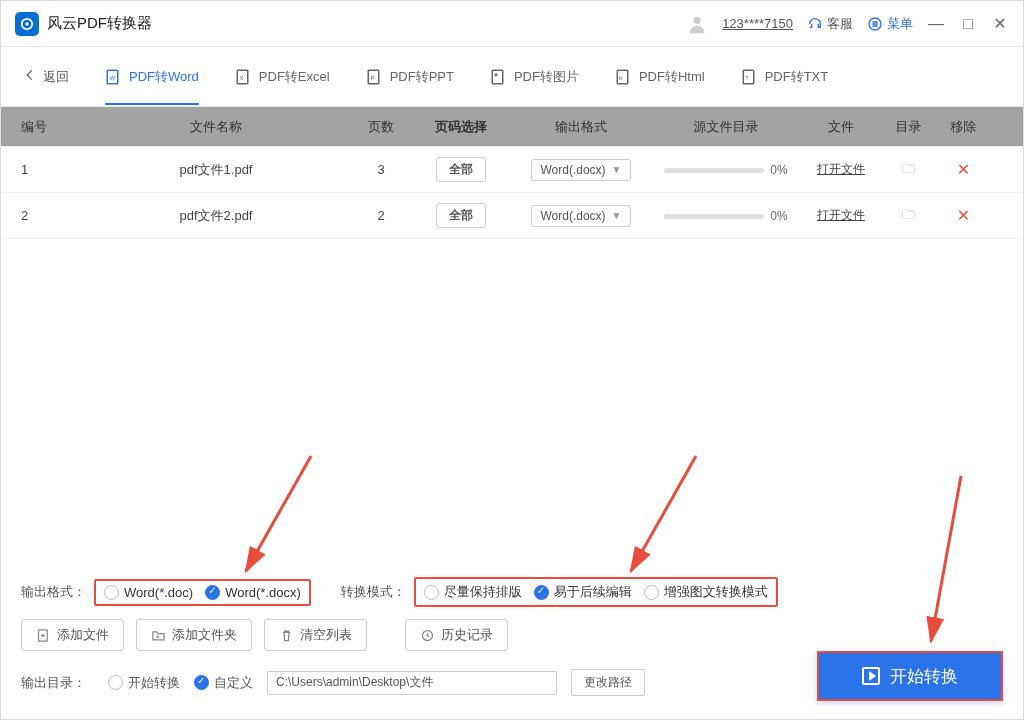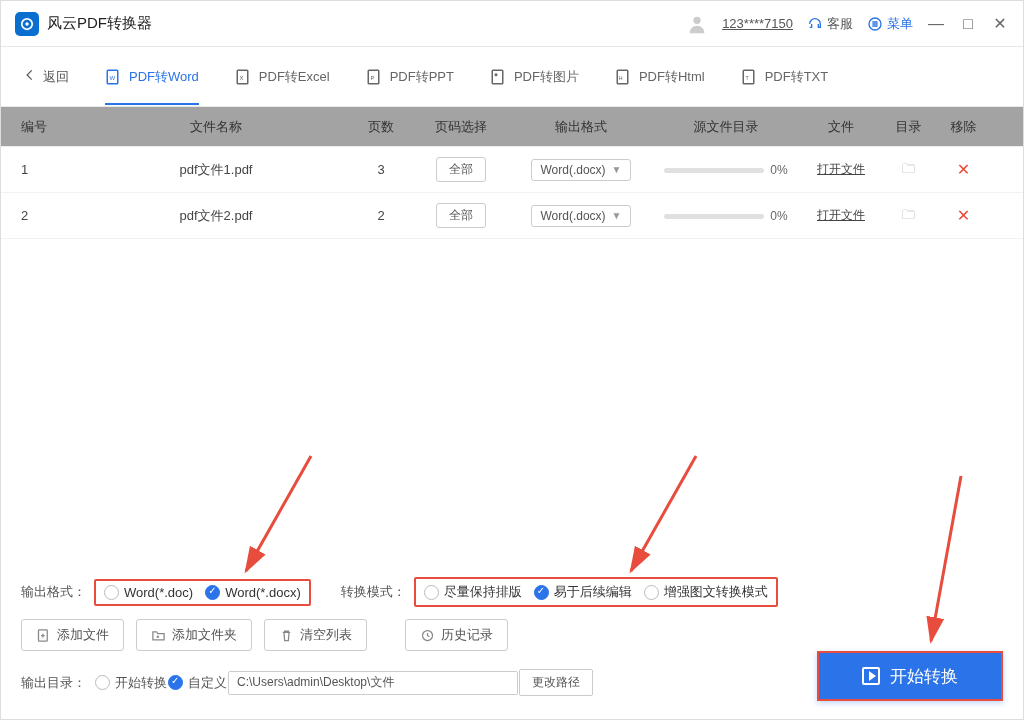--- a/index.html
+++ b/index.html
@@ -27,21 +27,21 @@
 .tab.active::after { content: ""; position: absolute; bottom: -1px; left: 0; right: 0; height: 2px; background: #2a73e8; }
 .tab-icon { width: 18px; height: 18px; fill: #888; }
 .tab.active .tab-icon { fill: #2a73e8; }
 
 
 .table-header { height: 40px; display: flex; align-items: center; padding: 0 20px; background: #a3a3a3; font-size: 13px; color: #333; border-bottom: 1px solid #eee; }
 .table-row { height: 46px; display: flex; align-items: center; padding: 0 20px; font-size: 13px; color: #444; border-bottom: 1px solid #f2f2f2; }
 .col-id { width: 60px; }
 .col-name { width: 270px; text-align: center; }
 .col-pages { width: 60px; text-align: center; }
-.col-pagesel { width: 100px; text-align: center; }
+.col-pagesel { width: 100px; text-align: center; font-weight: bold; }
 .col-format { width: 140px; text-align: center; }
 .col-status { width: 150px; text-align: center; }
 .col-file { width: 80px; text-align: center; }
 .col-dir { width: 55px; text-align: center; }
 .col-remove { width: 55px; text-align: center; }
 
 .pagesel-btn { display: inline-block; border: 1px solid #ccc; border-radius: 3px; padding: 3px 12px; color: #555; font-size: 12px; }
 .format-select { display: inline-flex; align-items: center; border: 1px solid #ccc; border-radius: 3px; padding: 3px 8px; color: #555; font-size: 12px; gap: 6px; }
 .format-select .chev { font-size: 10px; color: #999; }
 .progress-bar { display: inline-block; width: 100px; height: 5px; background: #e0e0e0; border-radius: 3px; vertical-align: middle; margin-right: 6px; }
@@ -60,21 +60,21 @@
 .radio-circle { width: 15px; height: 15px; border: 1px solid #bbb; border-radius: 50%; display: inline-block; }
 .radio.checked .radio-circle { background: #2a73e8; border-color: #2a73e8; position: relative; }
 .radio.checked .radio-circle::after { content: "✓"; position: absolute; color: #fff; font-size: 10px; top: -1px; left: 2px; }
 
 
 .action-row { position: absolute; top: 618px; left: 0; right: 0; display: flex; align-items: center; padding: 0 20px; gap: 12px; }
 .action-btn { display: flex; align-items: center; gap: 6px; border: 1px solid #ccc; border-radius: 3px; padding: 6px 14px; color: #555; font-size: 13px; }
 .action-btn svg { width: 15px; height: 15px; fill: #888; }
 
 
-.output-row { position: absolute; top: 668px; left: 0; right: 0; display: flex; align-items: center; padding: 0 20px; gap: 1px; font-size: 13px; color: #555; }
+.output-row { position: absolute; top: 668px; left: 0; right: 0; display: flex; align-items: center; padding: 0 20px; gap: 14px; font-size: 13px; color: #555; }
 .path-input { border: 1px solid #ccc; border-radius: 2px; padding: 4px 8px; font-size: 12px; color: #555; width: 290px; }
 .change-path-btn { border: 1px solid #ccc; border-radius: 2px; padding: 4px 12px; font-size: 12px; color: #555; }
 
 .start-btn { position: absolute; right: 20px; bottom: 18px; width: 186px; height: 50px; background: #2a73e8; color: #fff; font-size: 17px; display: flex; align-items: center; justify-content: center; gap: 10px; border: 2px solid #e74c3c; box-shadow: 0 2px 6px rgba(42,115,232,0.3); }
 .start-btn .play { width: 18px; height: 18px; border: 2px solid #fff; border-radius: 2px; display: flex; align-items: center; justify-content: center; }
 .start-btn .play::before { content: ""; border-left: 7px solid #fff; border-top: 5px solid transparent; border-bottom: 5px solid transparent; margin-left: 2px; }
 
 
 .arrow { position: absolute; pointer-events: none; }
 </style>

